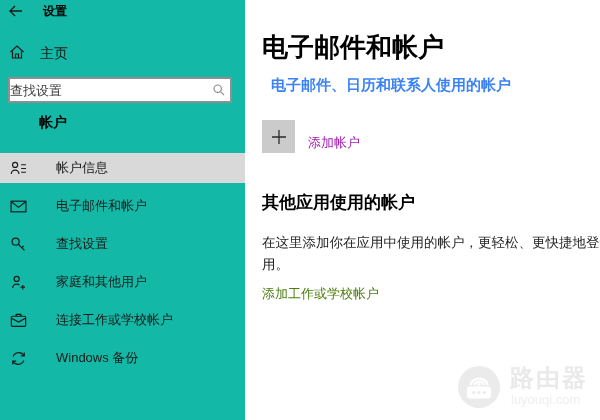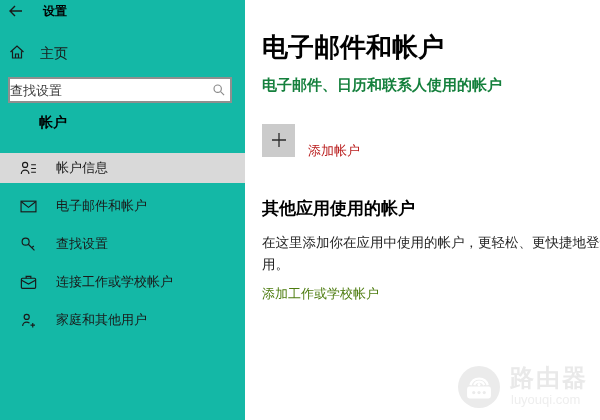--- a/index.html
+++ b/index.html
@@ -17,34 +17,34 @@
   .home-row .lbl{font-size:14px;color:#1a1a1a;}
   .search-box{position:absolute;left:8px;top:77px;width:224px;height:26px;background:#fff;
               border:2px solid #8f8f8f;box-sizing:border-box;display:flex;align-items:center;}
   .search-box input{flex:1;border:none;outline:none;background:transparent;
                     font-size:13px;padding:0 4px 0 0;color:#3b3b3b;
                     font-family:"Liberation Sans","DejaVu Sans",sans-serif;}
   .search-box input::placeholder{color:#3b3b3b;opacity:1;}
   .search-icon{width:22px;display:flex;align-items:center;justify-content:center;cursor:pointer;}
   .section-label{position:absolute;left:9px;top:114px;font-size:14px;font-weight:bold;color:#000;margin-left:30px;}
   .nav{position:absolute;left:0;top:153px;width:245px;}
-  .nav-item{height:30px;margin-bottom:8px;display:flex;align-items:center;gap:19px;
-            padding-left:20px;cursor:pointer;}
+  .nav-item{height:30px;margin-bottom:8px;display:flex;align-items:center;gap:29px;
+            padding-left:10px;cursor:pointer;}
   .nav-item.selected{background:#d9d9d9;}
   .nav-icon{width:17px;height:17px;display:inline-flex;align-items:center;justify-content:center;}
   .nav-label{font-size:13px;color:#1a1a1a;}
 
   
   .main{position:absolute;left:245px;top:0;width:355px;height:420px;background:#fff;}
   .page-title{position:absolute;left:17px;top:30px;font-size:26px;font-weight:600;color:#000;margin:0;}
-  .sub-heading{position:absolute;left:17px;top:76px;font-size:15px;font-weight:600;color:#15803d;}
+  .sub-heading{position:absolute;left:26px;top:76px;font-size:15px;font-weight:600;color:#3b82f6;}
   .add-account{position:absolute;left:17px;top:120px;display:flex;align-items:center;gap:13px;cursor:pointer;}
   .add-square{width:33px;height:33px;background:#cbcbcb;display:flex;align-items:center;justify-content:center;}
-  .add-label{font-size:13px;color:#b91c1c;align-self:flex-start;margin-top:22px;}
-  .section2-heading{position:absolute;left:17px;top:197px;font-size:17px;font-weight:600;color:#000;font-family:Liberation Serif, serif;}
+  .add-label{font-size:13px;color:#a21caf;align-self:flex-start;margin-top:14px;}
+  .section2-heading{position:absolute;left:17px;top:191px;font-size:17px;font-weight:600;color:#000;font-family:Liberation Serif, serif;}
   .para-line{position:absolute;left:17px;font-size:13.5px;color:#1f1f1f;white-space:nowrap;}
   .para-line.l1{top:234px;}
   .para-line.l2{top:256px;}
   .work-link{position:absolute;left:17px;top:285px;font-size:13px;color:#4d7c0f;text-decoration:none;cursor:pointer;}
 
   
   .wm{position:absolute;right:0;bottom:0;width:160px;height:70px;pointer-events:none;}
   .wm-circle{position:absolute;left:18px;top:16px;width:42px;height:42px;border-radius:50%;background:#ebebeb;
              display:flex;align-items:center;justify-content:center;}
   .wm-brand{position:absolute;left:70px;top:12px;font-size:24px;font-weight:bold;color:#e9e9e9;letter-spacing:2px;}
@@ -116,39 +116,48 @@
             <circle cx="5.3" cy="5.3" r="3.3" fill="none" stroke="#1a1a1a" stroke-width="1.1"></circle>
             <path d="m7.8 7.8 5.8 5.8M11 11l2-1.6" fill="none" stroke="#1a1a1a" stroke-width="1.1"></path>
           </svg>
         </span>
         <span class="nav-label">查找设置</span>
       </div>
 
       <div class="nav-item">
         <span class="nav-icon">
           <svg width="17" height="17" viewBox="0 0 16 16">
+            <circle cx="6.3" cy="4.6" r="2.4" fill="none" stroke="#1a1a1a" stroke-width="1.1"></circle>
+            <path d="M2.5 13.2c0-2.1 1.7-3.7 3.8-3.7 1 0 1.9.4 2.6 1" fill="none" stroke="#1a1a1a" stroke-width="1.1"></path>
+            <path d="M12 10.3v4.2M9.9 12.4h4.2" stroke="#1a1a1a" stroke-width="1.1"></path>
+          </svg>
+        </span>
+        <span class="nav-label">家庭和其他用户</span>
+      </div>
+
+      <div class="nav-item">
+        <span class="nav-icon">
+          <svg width="17" height="17" viewBox="0 0 16 16">
             <path d="M5.8 4V2.3h4.4V4" fill="none" stroke="#1a1a1a" stroke-width="1.1"></path>
             <rect x="1.3" y="4" width="13.4" height="9.5" rx="1" fill="none" stroke="#1a1a1a" stroke-width="1.1"></rect>
             <path d="m1.5 5.8 6.5 3.6 6.5-3.6" fill="none" stroke="#1a1a1a" stroke-width="1.1"></path>
           </svg>
         </span>
         <span class="nav-label">连接工作或学校帐户</span>
       </div>
 
       <div class="nav-item">
         <span class="nav-icon">
           <svg width="17" height="17" viewBox="0 0 16 16">
-            <circle cx="6.3" cy="4.6" r="2.4" fill="none" stroke="#1a1a1a" stroke-width="1.1"></circle>
-            <path d="M2.5 13.2c0-2.1 1.7-3.7 3.8-3.7 1 0 1.9.4 2.6 1" fill="none" stroke="#1a1a1a" stroke-width="1.1"></path>
-            <path d="M12 10.3v4.2M9.9 12.4h4.2" stroke="#1a1a1a" stroke-width="1.1"></path>
+            <path d="M13.2 5.4A5.6 5.6 0 0 0 3 6.2M2.8 10.6a5.6 5.6 0 0 0 10.2-.8" fill="none" stroke="#1a1a1a" stroke-width="1.1"></path>
+            <path d="M13.4 2.4v3.2h-3.2M2.6 13.6v-3.2h3.2" fill="none" stroke="#1a1a1a" stroke-width="1.1"></path>
           </svg>
         </span>
-        <span class="nav-label">家庭和其他用户</span>
+        <span class="nav-label">Windows 备份</span>
       </div>
-
 
     </nav>
   </aside>
 
   <main class="main">
     <h1 class="page-title">电子邮件和帐户</h1>
 
     <div class="sub-heading">电子邮件、日历和联系人使用的帐户</div>
 
     <div class="add-account">

